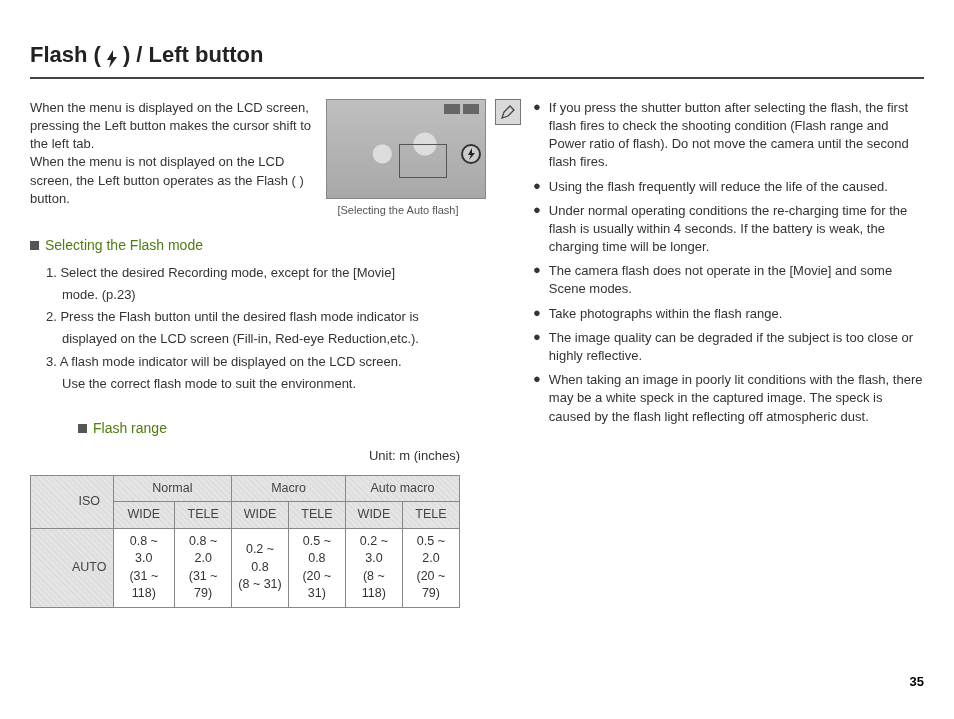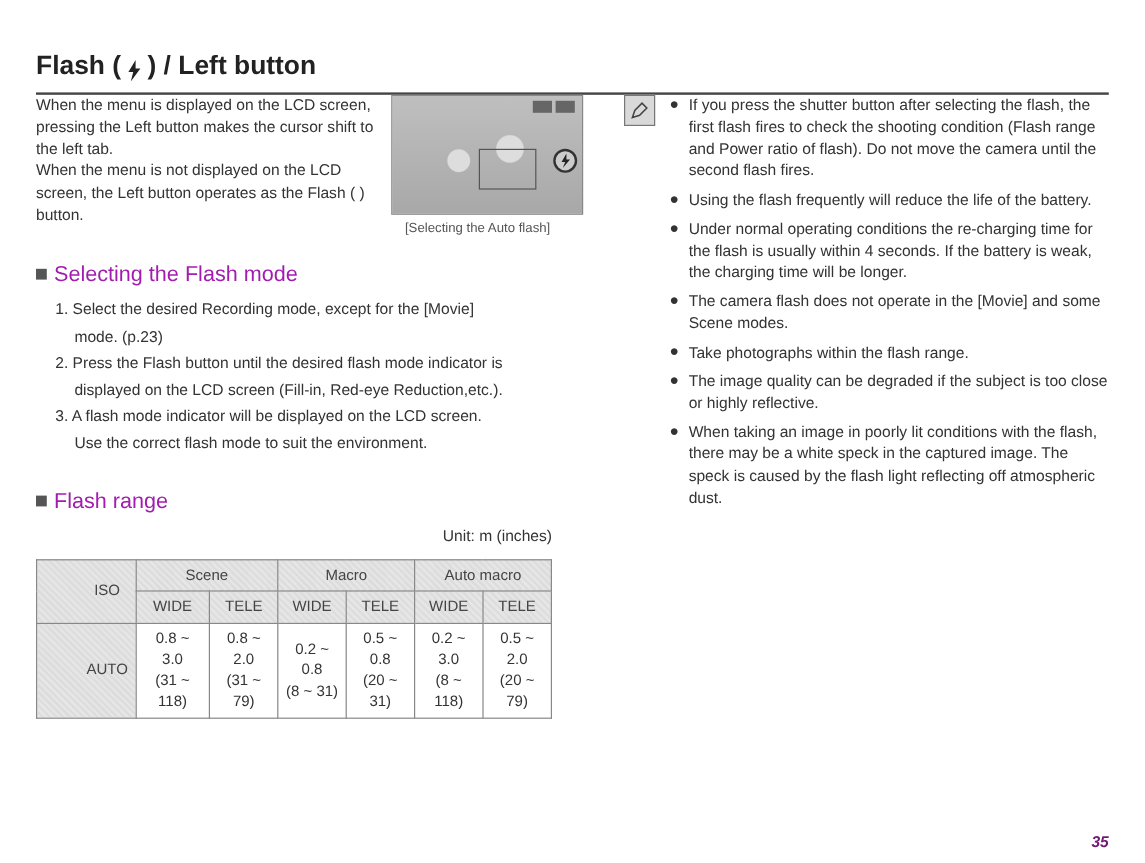--- a/index.html
+++ b/index.html
@@ -10,37 +10,38 @@
     color: #333;
     background: #fff;
     padding: 40px 30px 20px 30px;
     position: relative;
     font-size: 13px;
     line-height: 1.4;
   }
   .title-row {
     border-bottom: 2px solid #444;
     padding-bottom: 6px;
+    margin-bottom: 20px;
   }
   .title {
     font-size: 22px;
     font-weight: bold;
     color: #222;
     display: flex;
     align-items: center;
     gap: 4px;
   }
   .flash-icon {
     display: inline-block;
     width: 14px;
     height: 18px;
   }
   .content {
     display: flex;
-    gap: 50px;
+    gap: 25px;
   }
   .col-left { width: 440px; }
   .col-right { flex: 1; }
   .intro-row { display: flex; gap: 10px; margin-bottom: 18px; }
   .intro-text { flex: 1; }
   .lcd-fig { width: 144px; }
   .lcd-img {
     width: 160px; height: 100px;
     border: 1px solid #888;
     background: linear-gradient(#bfbfbf,#a8a8a8);
@@ -68,22 +69,22 @@
     position:absolute; right:6px; top:4px; display:flex; gap:3px;
   }
   .lcd-top-icons span{
     width:16px; height:10px; background:#666;
   }
   .lcd-caption {
     text-align: center; font-size: 11px; color:#555; margin-top:4px;
   }
   .subhead {
     margin: 14px 0 8px 0;
-    font-size: 18px;
-    color:#a21caf;
+    font-size: 14px;
+    color:#4d7c0f;
     display:flex; align-items:center; gap:6px;
   }
   .bullet-sq {
     width:9px; height:9px; background:#555; display:inline-block;
   }
   .steps { margin-left: 16px; }
   .steps .step { margin-bottom: 4px; }
   .steps .sub { padding-left: 16px; }
   .unit { text-align:right; margin-top:4px; margin-bottom:10px; width:430px;}
   table.range {
@@ -111,22 +112,22 @@
     width:26px; height:26px;
     border:1px solid #777;
     background:#d9d9d9;
     display:flex; align-items:center; justify-content:center;
     flex-shrink:0;
   }
   .note-list { flex:1; }
   .note-list .item { display:flex; gap:8px; margin-bottom:6px; }
   .dot { color:#333; font-size:13px; line-height:1.3; }
   .page-num {
-    position:absolute; right:30px; bottom:8px;
-    font-weight:bold; color:#701a75;font-style:italic;
+    position:absolute; right:30px; bottom:28px;
+    font-weight:bold; color:#000000;
   }
 </style>
 </head>
 <body>
 
 <div class="title-row">
   <div class="title">
     <span>Flash (</span>
     <span class="flash-icon">
       <svg viewBox="0 0 14 18">
@@ -168,31 +169,31 @@
 
     <div class="steps">
       <div class="step">1. Select the desired Recording mode, except for the [Movie]</div>
       <div class="step sub">mode. (p.23)</div>
       <div class="step">2. Press the Flash button until the desired flash mode indicator is</div>
       <div class="step sub">displayed on the LCD screen (Fill-in, Red-eye Reduction,etc.).</div>
       <div class="step">3. A flash mode indicator will be displayed on the LCD screen.</div>
       <div class="step sub">Use the correct flash mode to suit the environment.</div>
     </div>
 
-    <div class="subhead" style="margin-top:26px;">
+    <div class="subhead" style="margin-top:26px;margin-left:48px;">
       <span class="bullet-sq"></span>
       <span>Flash range</span>
     </div>
     <div class="unit">Unit: m (inches)</div>
 
     <table class="range">
       <tbody>
           <tr>
         <th rowspan="2" class="iso-cell">ISO</th>
-        <th colspan="2">Scene</th>
+        <th colspan="2">Normal</th>
         <th colspan="2">Macro</th>
         <th colspan="2">Auto macro</th>
       </tr>
       <tr>
         <th>WIDE</th>
         <th>TELE</th>
         <th>WIDE</th>
         <th>TELE</th>
         <th>WIDE</th>
         <th>TELE</th>
@@ -236,21 +237,21 @@
             <path d="M2 14 L4 8 L10 2 L14 6 L8 12 Z" fill="none" stroke="#444" stroke-width="1.3"></path>
           </svg>
       </div>
       <div class="note-list">
         <div class="item">
             <span class="dot">●</span>
             <span>If you press the shutter button after selecting the flash, the first flash fires to check the shooting condition (Flash range and Power ratio of flash). Do not move the camera until the second flash fires.</span>
           </div>
         <div class="item">
             <span class="dot">●</span>
-            <span>Using the flash frequently will reduce the life of the battery.</span>
+            <span>Using the flash frequently will reduce the life of the caused.</span>
           </div>
         <div class="item">
             <span class="dot">●</span>
             <span>Under normal operating conditions the re-charging time for the flash is usually within 4 seconds. If the battery is weak, the charging time will be longer.</span>
           </div>
         <div class="item">
             <span class="dot">●</span>
             <span>The camera flash does not operate in the [Movie] and some Scene modes.</span>
           </div>
         <div class="item">

